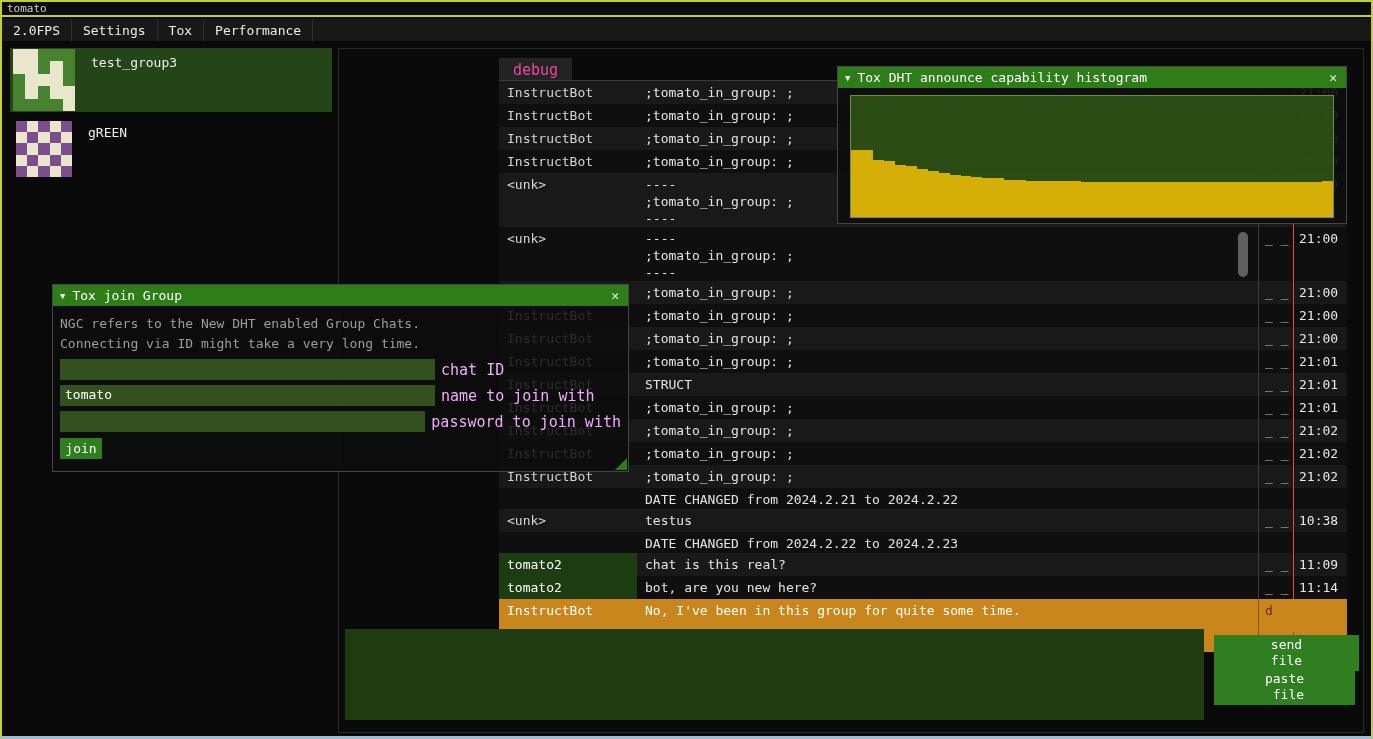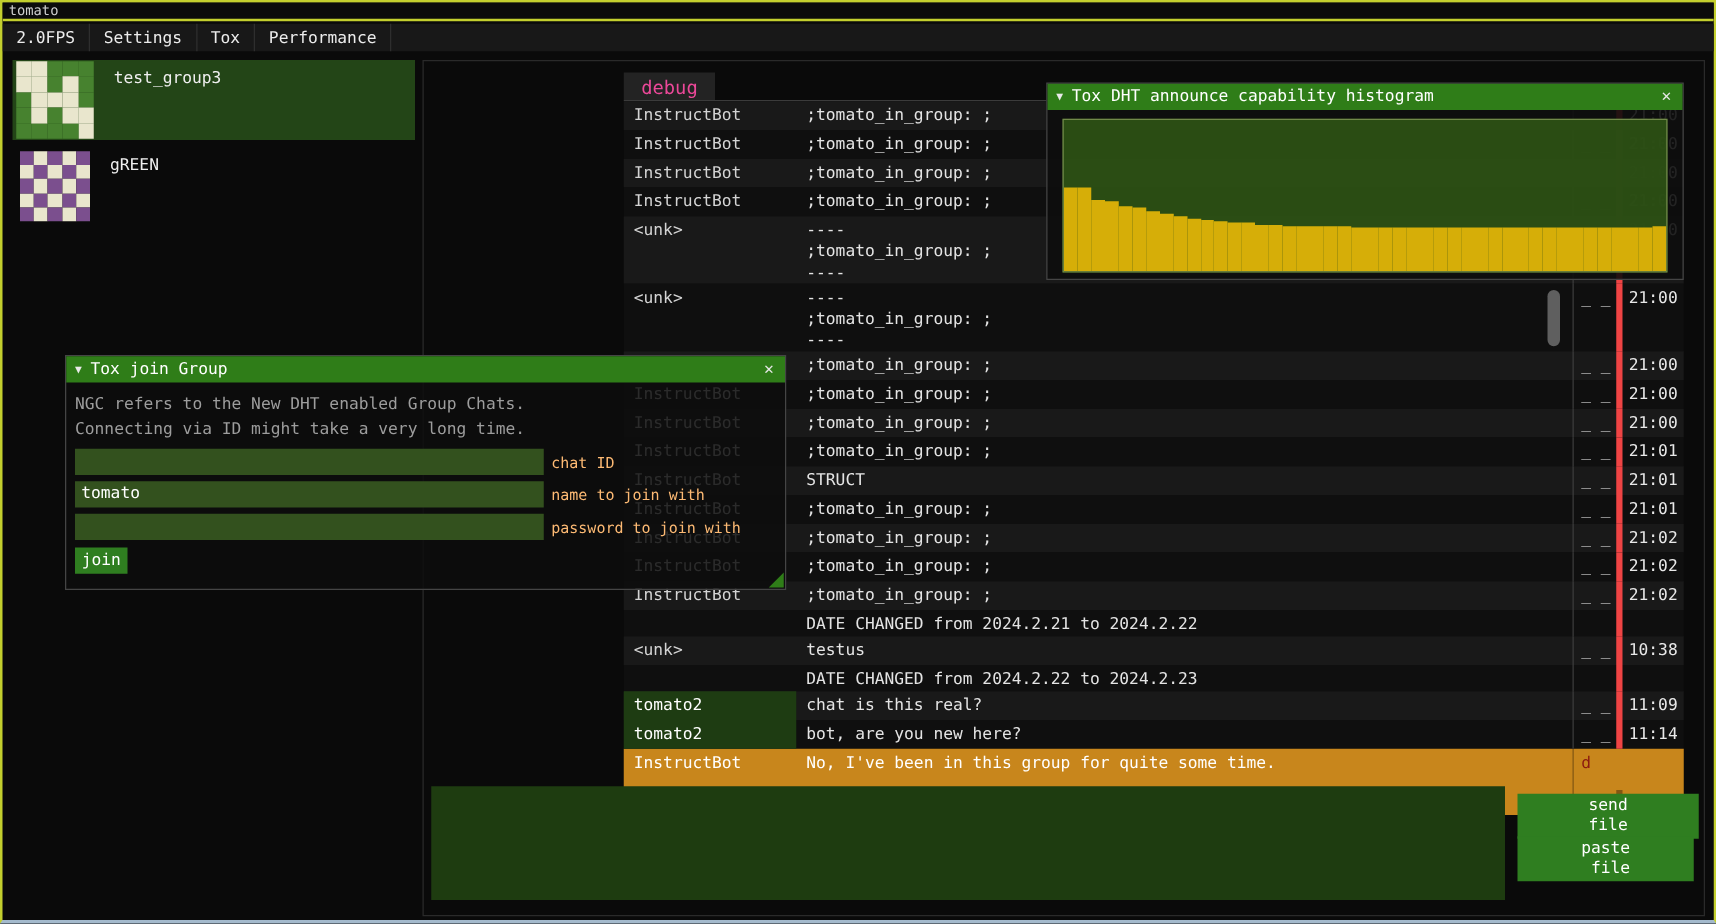--- a/index.html
+++ b/index.html
@@ -37,21 +37,21 @@
   .chat-row{display:flex;min-height:23px;font-size:13px;line-height:17px;}
   .chat-row.light{background:#191919;}
   .chat-row.dark{background:#0f0f0f;}
   .chat-row.tall{min-height:54px;}
   .chat-row.date-row{min-height:21px;}
   .cell{padding:3px 4px 0 8px;}
   .cell.name{width:138px;flex:none;color:#d4d4d4;overflow:hidden;white-space:nowrap;}
   .cell.name.green-name{background:#1e3c12;color:#fff;}
   .cell.msg{flex:1;color:#e4e4e4;white-space:pre-line;overflow:hidden;}
   .cell.status{width:35px;flex:none;border-left:1px solid #3d3d3d;color:#c8c8c8;padding-left:6px;white-space:nowrap;}
-  .cell.time{width:54px;flex:none;border-left:5px solid #ef4444;color:#e8e8e8;padding-left:5px;white-space:nowrap;}
+  .cell.time{width:54px;flex:none;border-left:1px solid #ef4444;color:#e8e8e8;padding-left:5px;white-space:nowrap;}
   .date-text{color:#8c8c8c;}
   .chat-row.highlight{background:#c8861c;}
   .chat-row.highlight .cell.name{color:#fff;}
   .chat-row.highlight .cell.msg{color:#fff;}
   .chat-row.highlight .cell.status{color:#8b1a10;border-left-color:rgba(0,0,0,.35);}
   .chat-row.highlight .cell.time{color:#fff;border-left-color:rgba(0,0,0,.35);margin-top:33px;}
 
   .scrollbar-grab{position:absolute;left:1236px;top:230px;width:10px;height:45px;background:#5f5f5f;border-radius:5px;z-index:5;cursor:grab;}
 
   .compose-input{position:absolute;left:343px;top:627px;width:859px;height:91px;background:#1e3c10;cursor:text;}
@@ -72,21 +72,21 @@
         border:1px solid #71894a;display:flex;align-items:flex-end;overflow:hidden;}
   .histo-bar{flex:1;min-width:0;background:#d6ae08;}
 
   #join-window{position:absolute;left:50px;top:282px;width:577px;height:188px;
                background:rgba(13,13,13,0.85);border:1px solid #454545;z-index:30;}
   .win-body{padding:8px 7px 0 7px;}
   .info-line{color:#9d9d9d;font-size:13px;line-height:20px;white-space:nowrap;}
   .field-row{display:flex;align-items:center;gap:6px;margin-top:5px;}
   .text-input{width:375px;height:21px;background:#33511e;color:#fff;font-size:13px;
               padding:2px 5px;cursor:text;white-space:nowrap;overflow:hidden;}
-  .field-label{font-size:12px;color:#fdba74;white-space:nowrap;}
+  .field-label{font-size:15px;color:#f0abfc;white-space:nowrap;}
   #join-btn{width:42px;height:21px;margin-top:6px;}
   .resize-grip{position:absolute;right:1px;bottom:1px;width:0;height:0;
                border-left:12px solid transparent;border-bottom:12px solid #2f7d18;cursor:nwse-resize;}
 </style>
 </head>
 <body>
 
 <div id="app">
   <div class="title-bar">
     <span>tomato</span>

